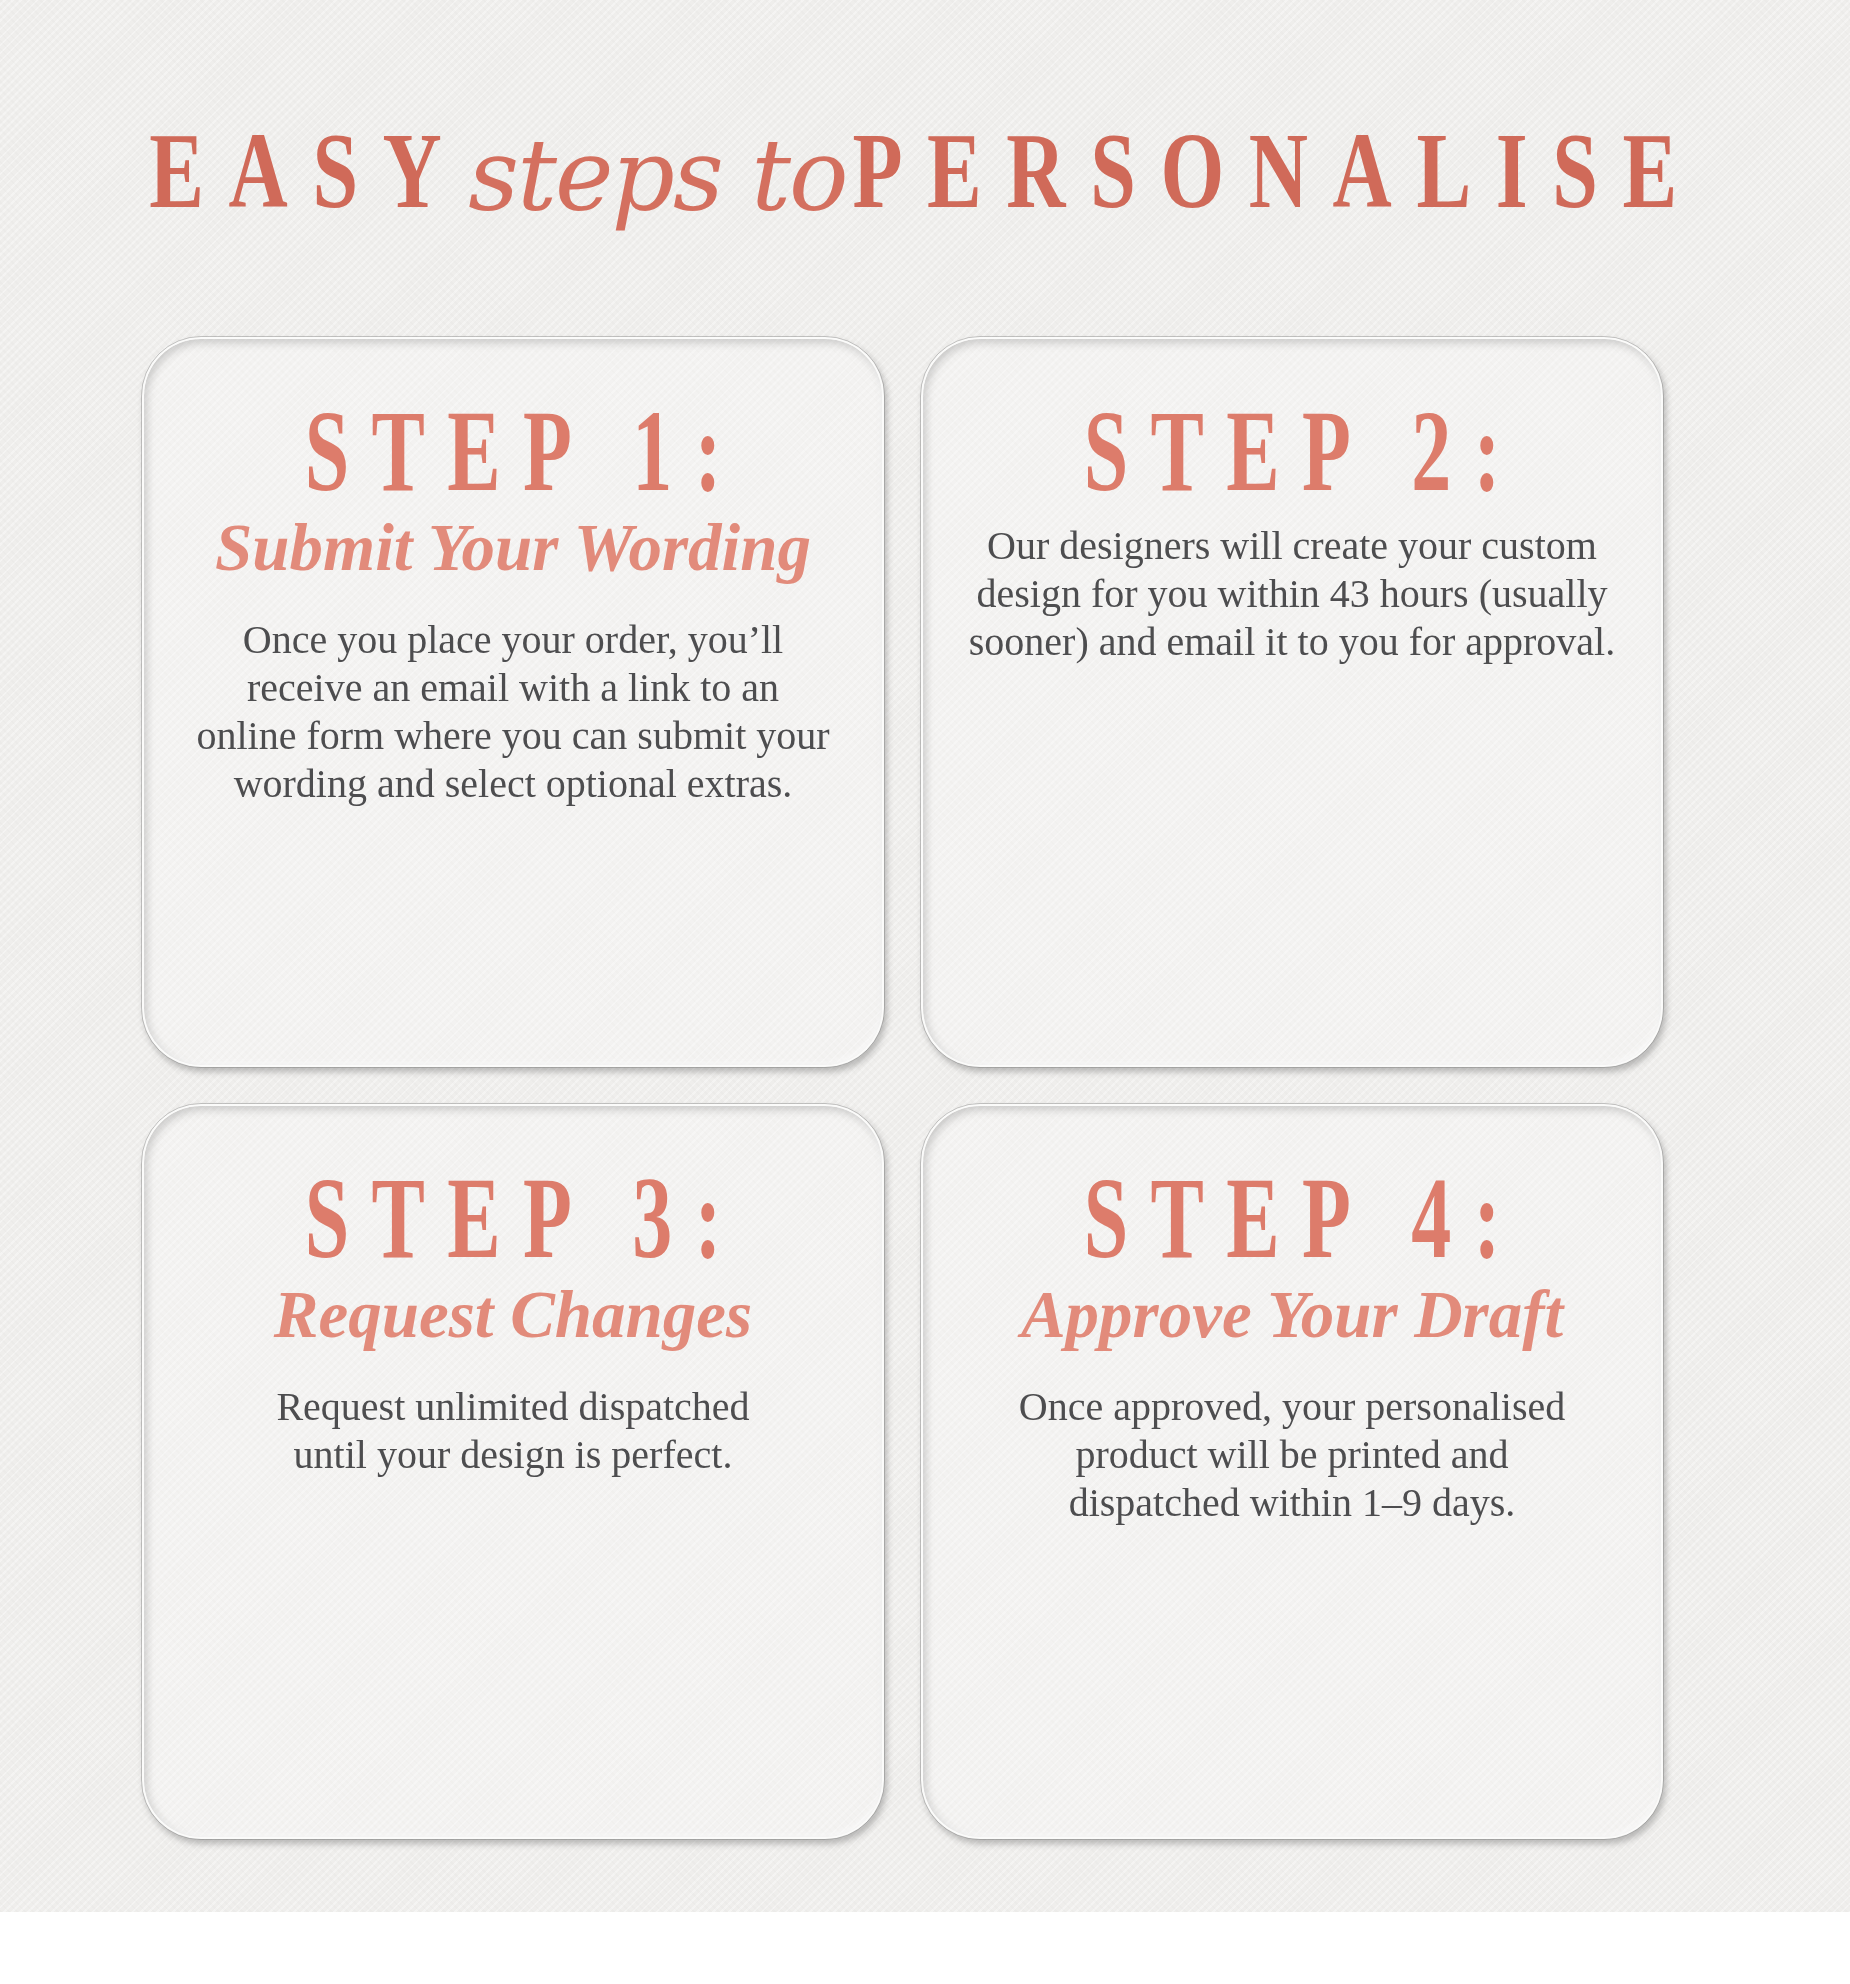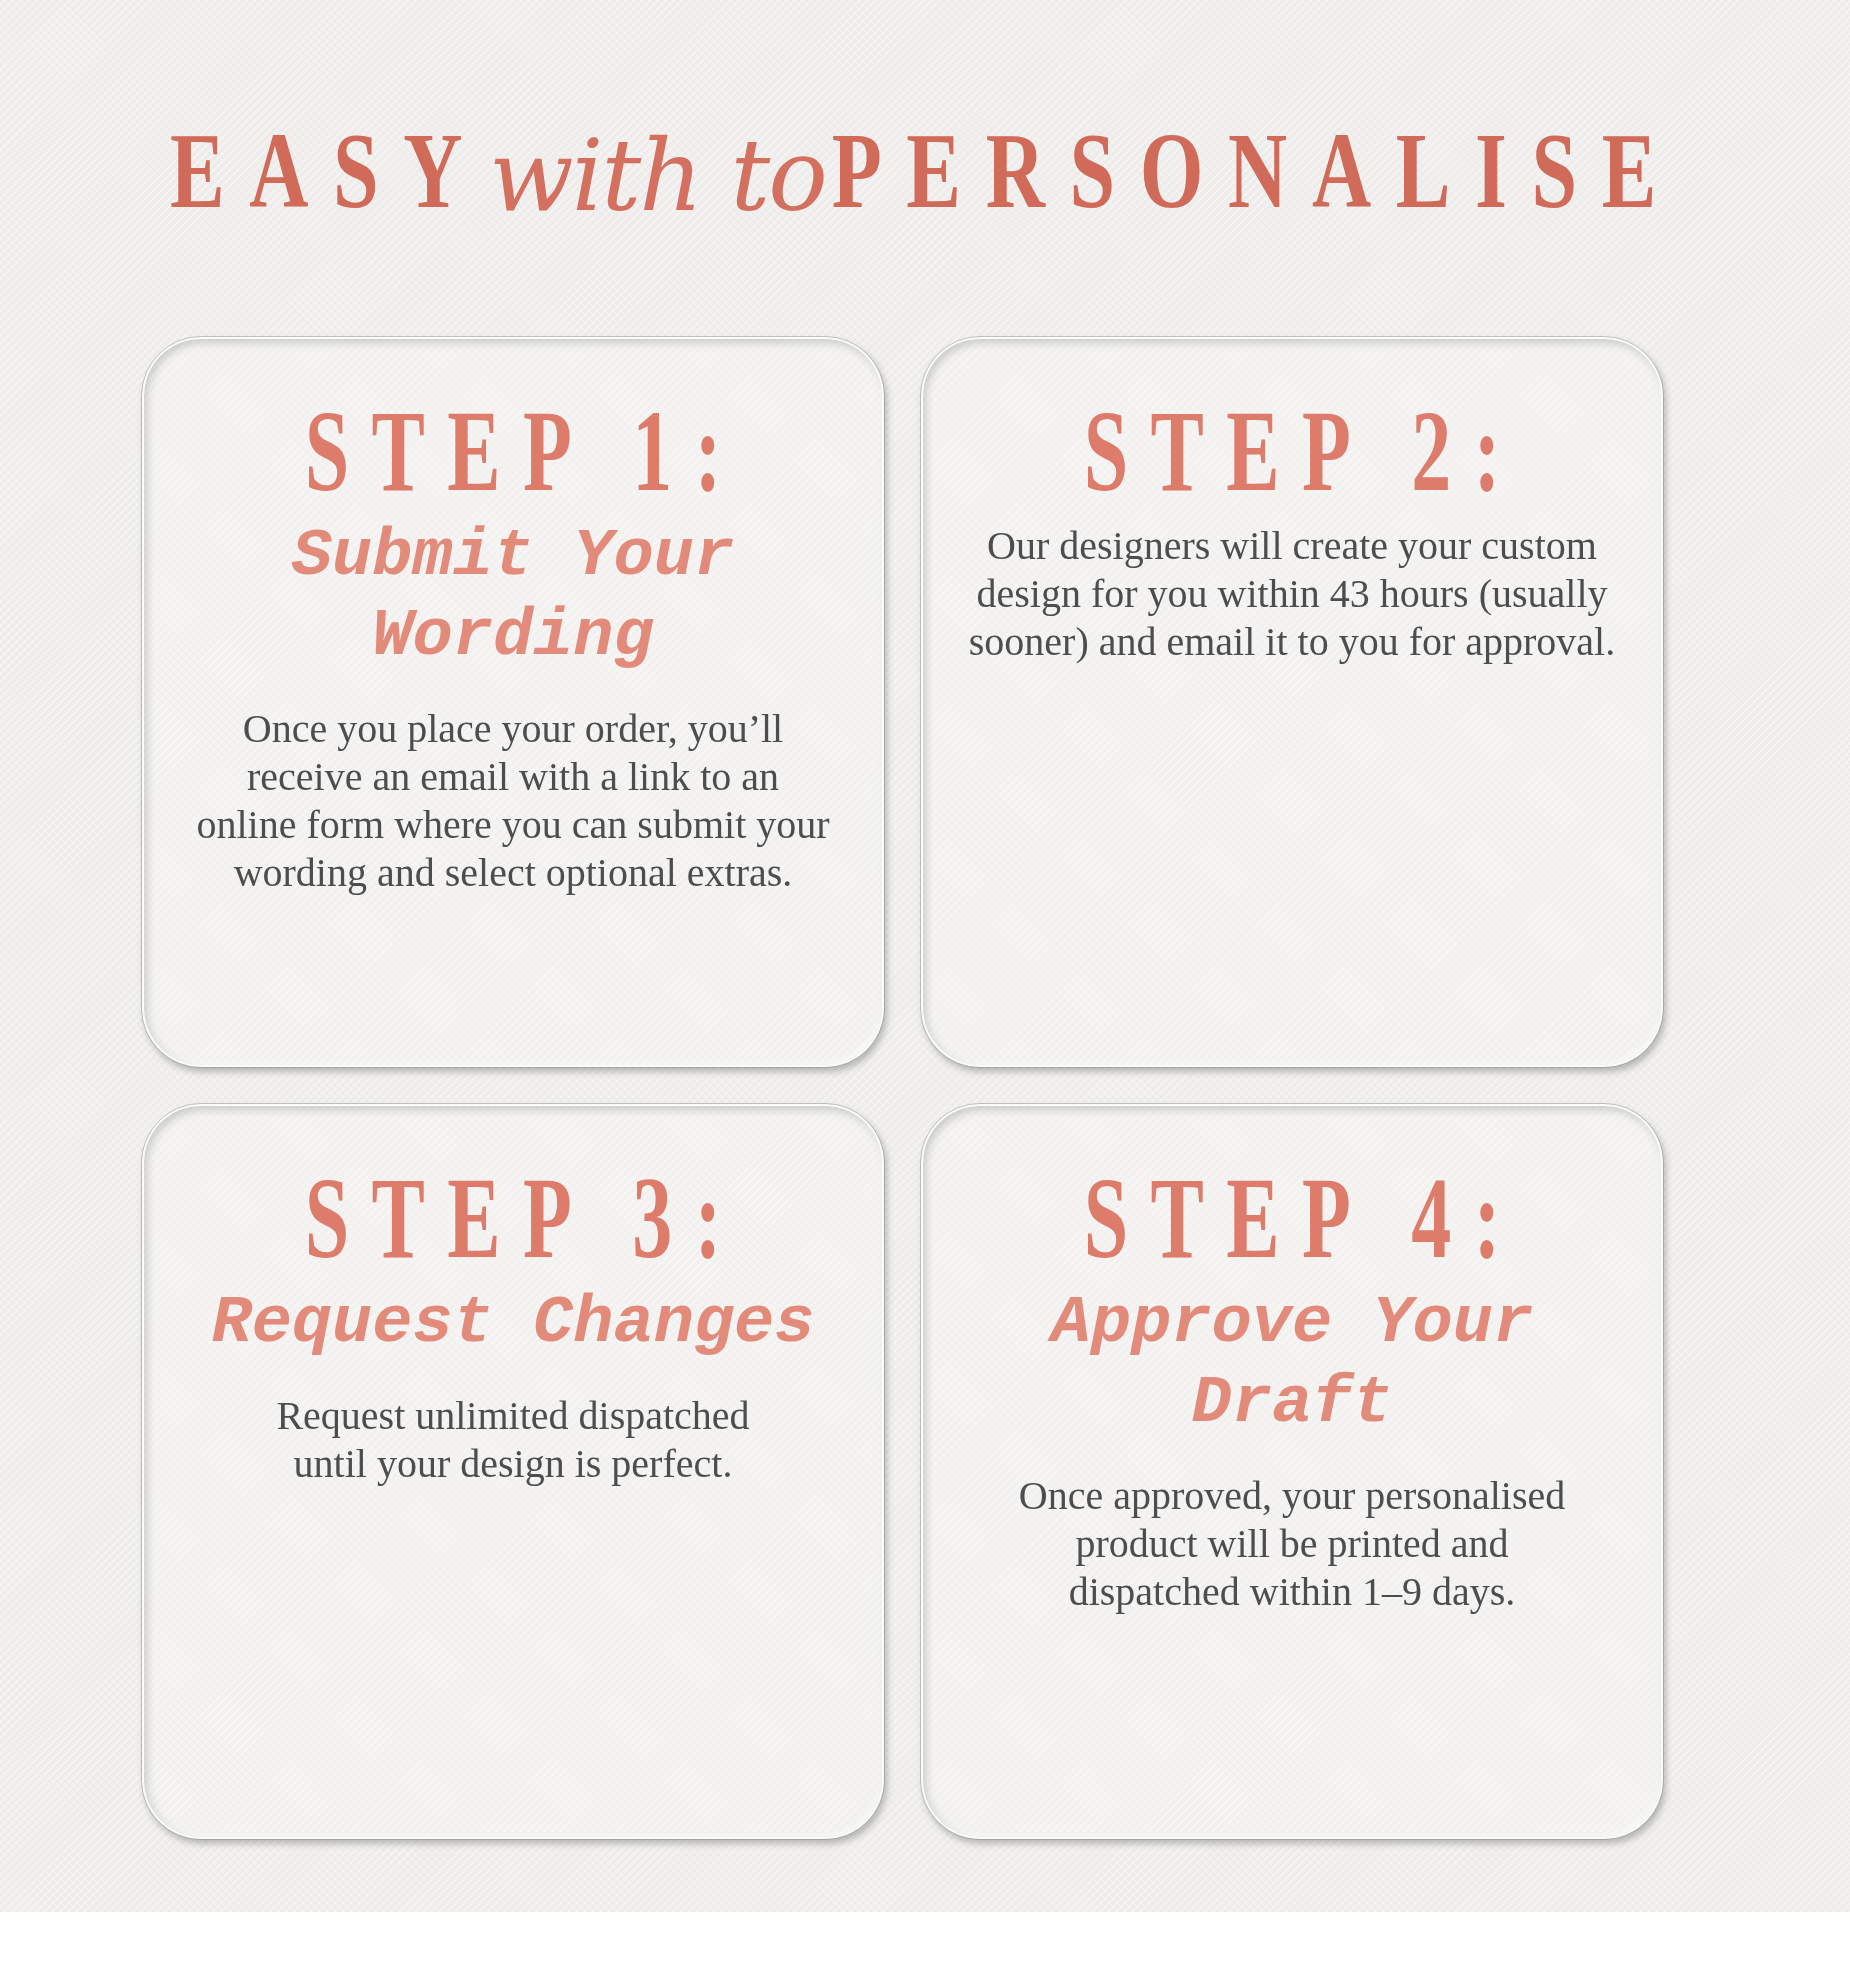--- a/index.html
+++ b/index.html
@@ -68,22 +68,22 @@
     font-weight:bold;
     font-size:80px;
     line-height:1;
     letter-spacing:0.28em;
     padding-left:0.28em; 
     color:#dd7c6b;
     transform:scaleY(1.45);
     transform-origin:50% 55%;
   }
   .subtitle{
-    margin-top:23px;
-    font-family:Liberation Mono, monospace;
+    margin-top:14px;
+    font-family:Liberation Serif, serif;
     font-style:italic;
     font-weight:bold;
     font-size:67px;
     line-height:1.2;
     color:#e28b7b;
   }
   .body{
     margin:28.5px auto 0;
     max-width:671px;
     font-family:"Liberation Serif", serif;
@@ -93,21 +93,21 @@
     text-wrap:balance;
   }
 </style>
 </head>
 <body>
 
 <div class="canvas">
 
   <header class="title">
     <span class="t-serif">EASY</span>
-    <span class="t-script">with to</span>
+    <span class="t-script">steps to</span>
     <span class="t-serif">PERSONALISE</span>
   </header>
 
   <main class="grid">
 
     <section class="card">
       <h2 class="heading">STEP 1:</h2>
       <div class="subtitle">Submit Your Wording</div>
       <p class="body">Once you place your order, you’ll receive an email with a link to an online form where you can submit your wording and select optional extras.</p>
     </section>

